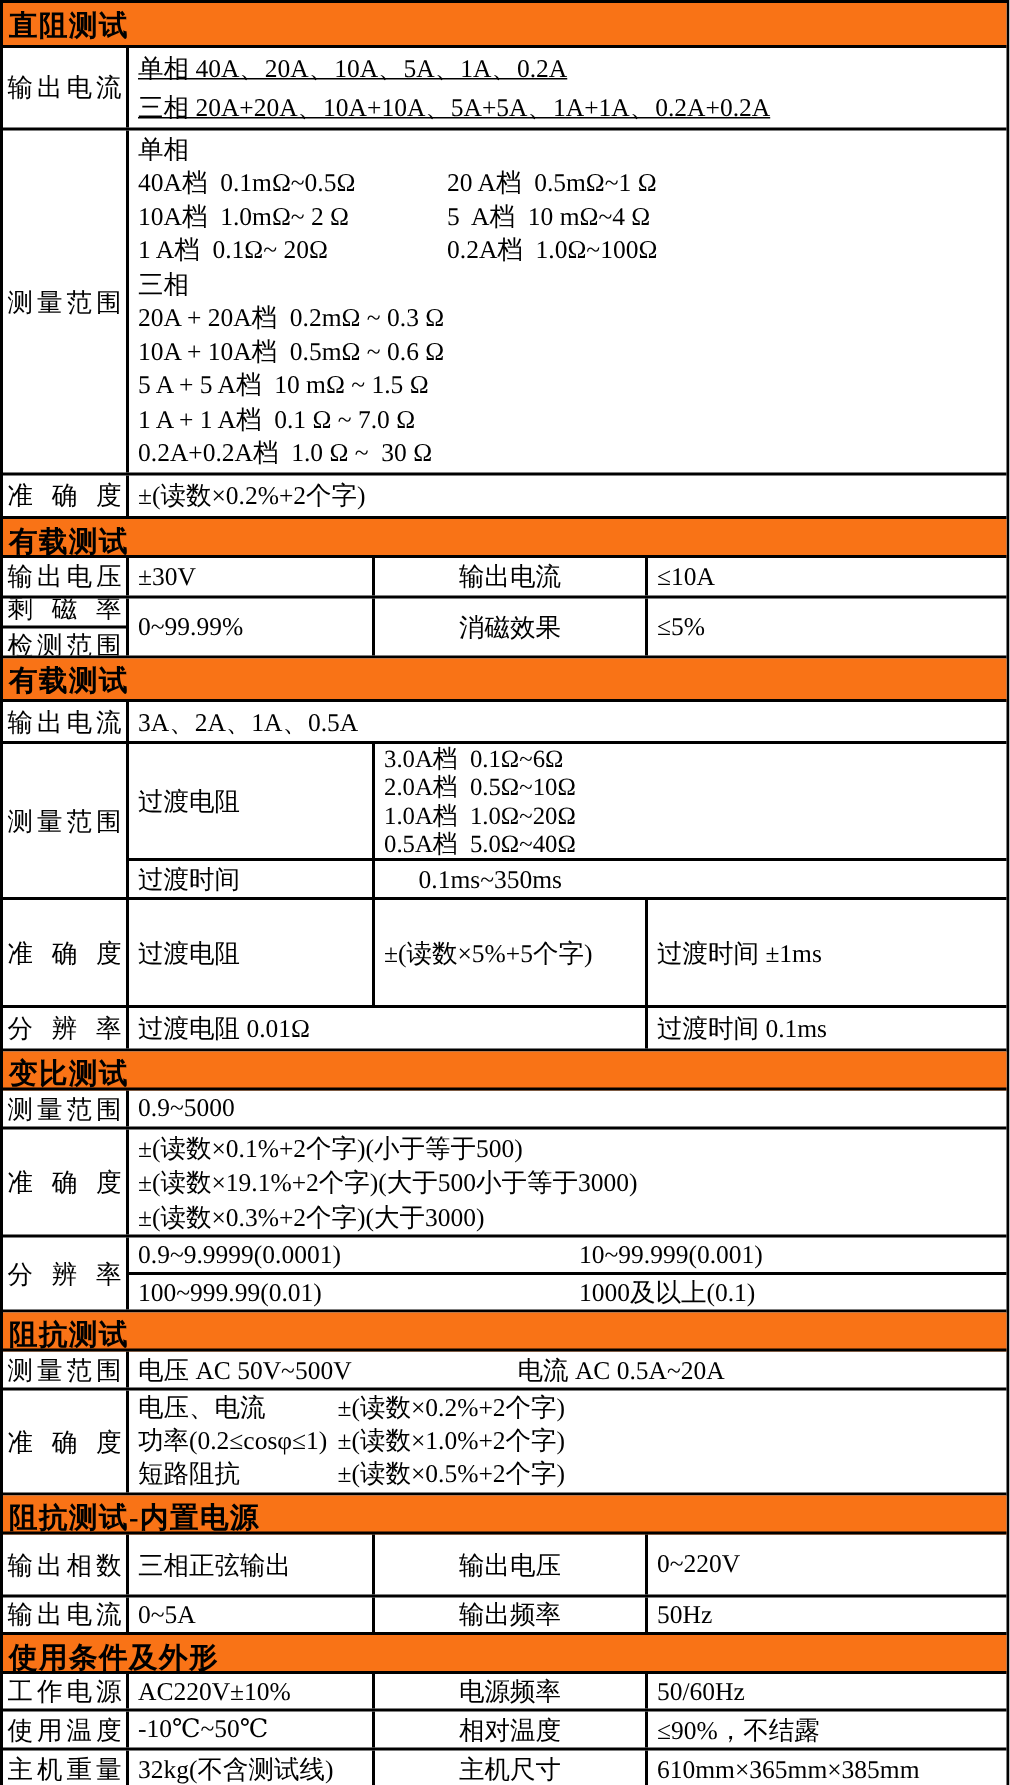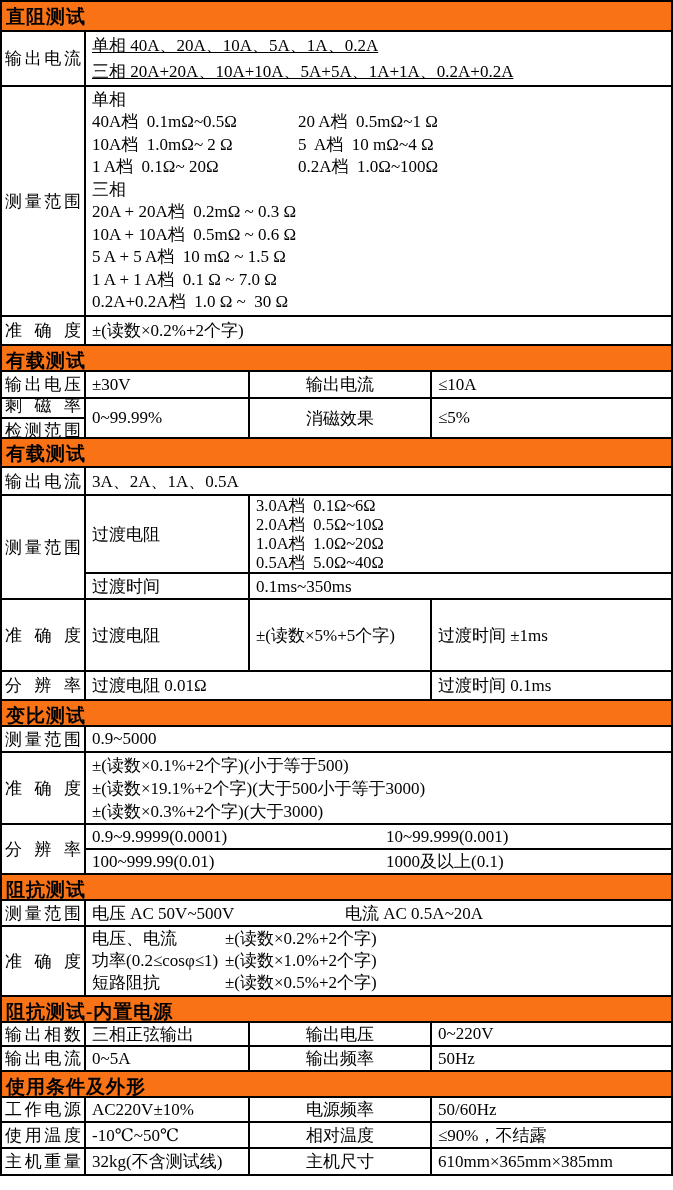--- a/index.html
+++ b/index.html
@@ -147,21 +147,21 @@
         <div class="c c2">
             <span class="val">过渡电阻</span>
           </div>
         <div class="c c4 s3-lines">
           <div class="ln">3.0A档  0.1Ω~6Ω</div>
           <div class="ln">2.0A档  0.5Ω~10Ω</div>
           <div class="ln">1.0A档  1.0Ω~20Ω</div>
           <div class="ln">0.5A档  5.0Ω~40Ω</div>
         </div>
       </div>
-      <div class="cell-col subdiv" style="flex:1;">
+      <div class="cell-col subdiv" style="flex:1;gap:23px;">
         <div class="c c2">
             <span class="val">过渡时间</span>
           </div>
         <div class="c c4">
             <span class="val">0.1ms~350ms</span>
           </div>
       </div>
     </div>
   </div>
 
@@ -245,21 +245,21 @@
       </div>
     <div class="c c4 s5-acc">
       <div class="ln"><span class="a">电压、电流</span><span class="b">±(读数×0.2%+2个字)</span></div>
       <div class="ln"><span class="a">功率(0.2≤cosφ≤1)</span><span class="b">±(读数×1.0%+2个字)</span></div>
       <div class="ln"><span class="a">短路阻抗</span><span class="b">±(读数×0.5%+2个字)</span></div>
     </div>
   </div>
 
   <div class="sec" style="height:26px">阻抗测试-内置电源</div>
 
-  <div class="r" style="height:24px">
+  <div class="r" style="height:42px">
     <div class="c c-label">
         <span class="t">输出相数</span>
       </div>
     <div class="c c2">
         <span class="val">三相正弦输出</span>
       </div>
     <div class="c c3 mid">
         <span class="val">输出电压</span>
       </div>
     <div class="c c4">

